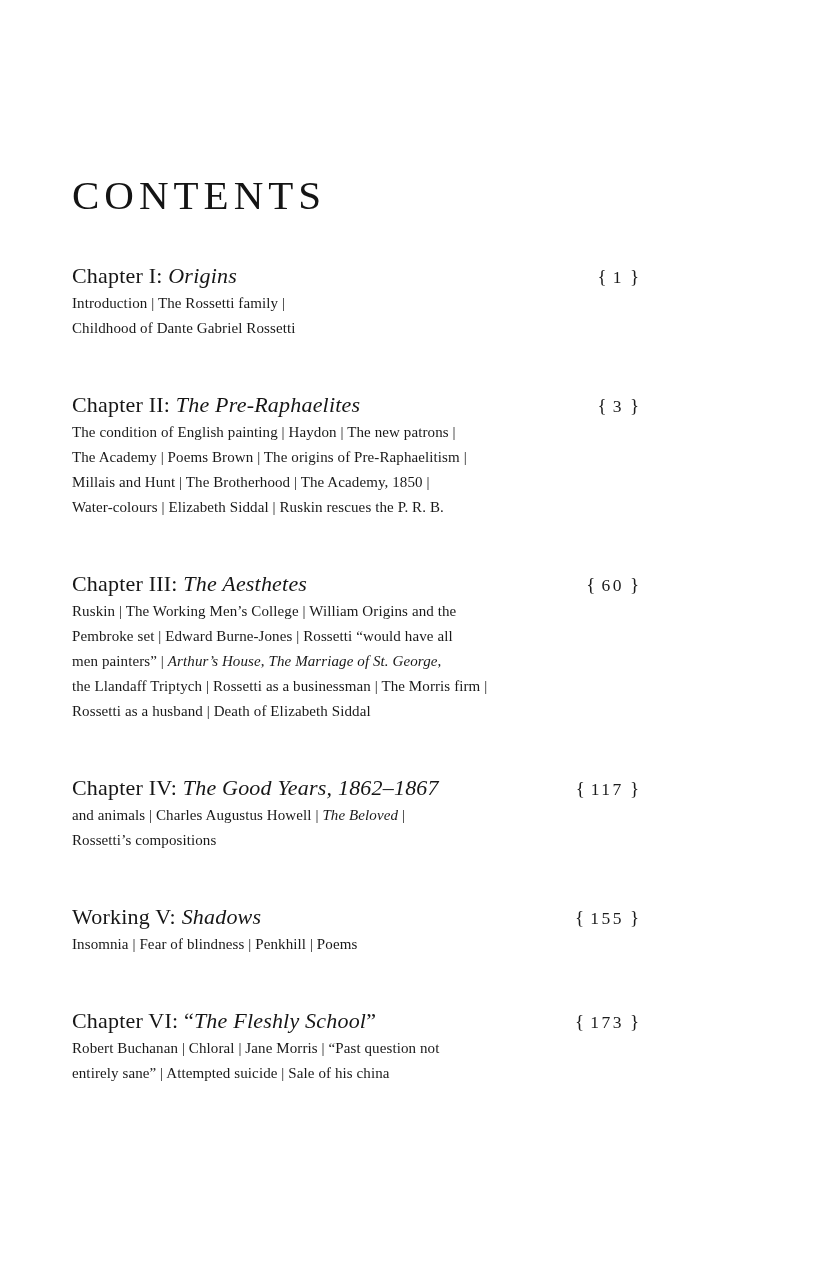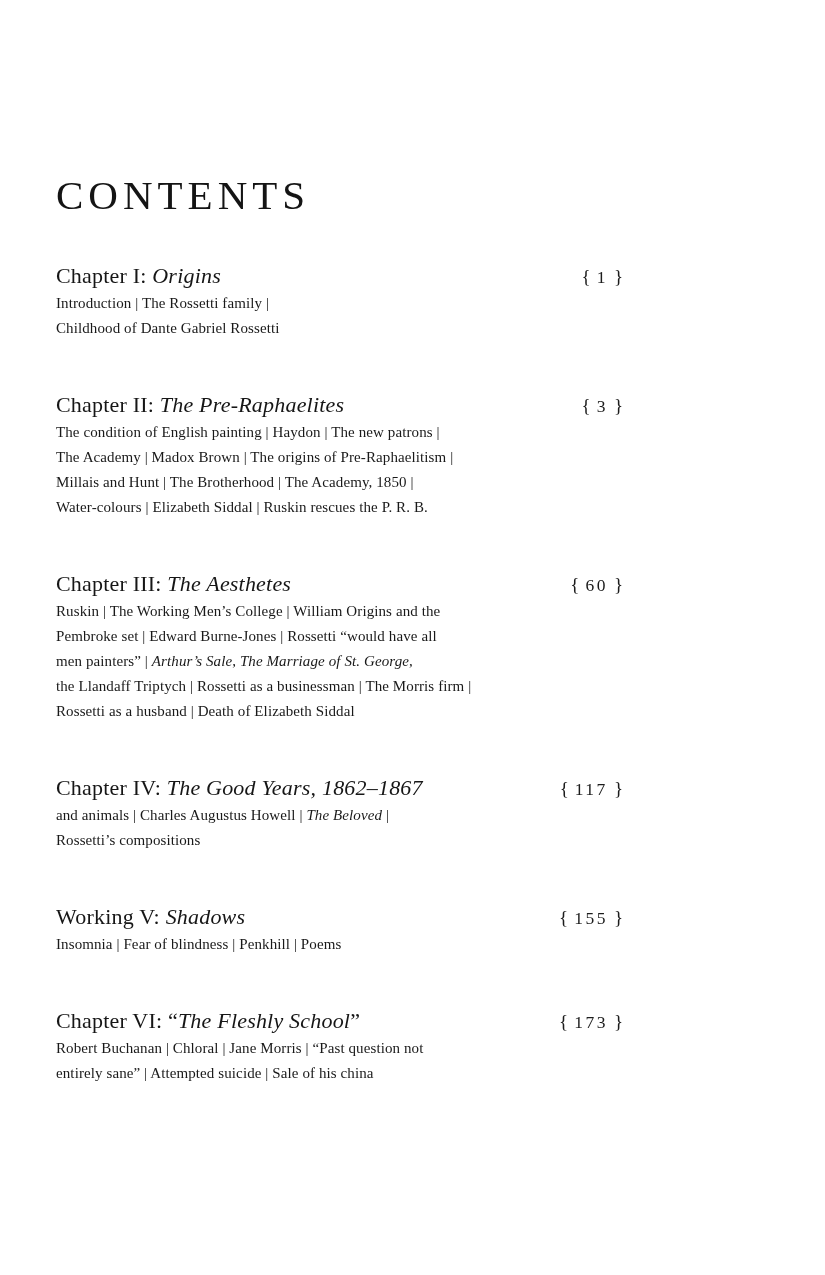--- a/index.html
+++ b/index.html
@@ -11,21 +11,21 @@
   body {
     width: 825px;
     height: 1275px;
     color: #161616;
     font-family: "Liberation Serif", "DejaVu Serif", serif;
   }
   .page {
     box-sizing: border-box;
     width: 825px;
     height: 1275px;
-    padding: 172px 118px 0 56px;
+    padding: 172px 118px 0 72px;
     overflow: hidden;
     background: #ffffff;
   }
   .content {
     width: 567px;
   }
   .toc-title {
     font-size: 41px;
     line-height: 46px;
     letter-spacing: 5px;
@@ -92,35 +92,35 @@
         </div>
   </section>
 
   <section class="chapter">
     <div class="chapter-head">
       <span class="head-text"><span class="">Chapter II: </span><span class="italic">The Pre-Raphaelites</span></span>
       <span class="page-num"><span class="brace">{</span><span class="val">3</span><span class="brace">}</span></span>
     </div>
     <div class="summary">
           <div class="sum-line"><span class="">The condition of English painting | Haydon | The new patrons |</span></div>
-          <div class="sum-line"><span class="">The Academy | Madox Brown | The origins of Pre-Raphaelitism |</span></div>
+          <div class="sum-line"><span class="">The Academy | Poems Brown | The origins of Pre-Raphaelitism |</span></div>
           <div class="sum-line"><span class="">Millais and Hunt | The Brotherhood | The Academy, 1850 |</span></div>
           <div class="sum-line"><span class="">Water-colours | Elizabeth Siddal | Ruskin rescues the P. R. B.</span></div>
         </div>
   </section>
 
   <section class="chapter">
     <div class="chapter-head">
       <span class="head-text"><span class="">Chapter III: </span><span class="italic">The Aesthetes</span></span>
       <span class="page-num"><span class="brace">{</span><span class="val">60</span><span class="brace">}</span></span>
     </div>
     <div class="summary">
           <div class="sum-line"><span class="">Ruskin | The Working Men’s College | William Origins and the</span></div>
           <div class="sum-line"><span class="">Pembroke set | Edward Burne-Jones | Rossetti “would have all</span></div>
-          <div class="sum-line"><span class="">men painters” | </span><span class="italic">Arthur’s Sale</span><span class="">, </span><span class="italic">The Marriage of St. George</span><span class="">,</span></div>
+          <div class="sum-line"><span class="">men painters” | </span><span class="italic">Arthur’s House</span><span class="">, </span><span class="italic">The Marriage of St. George</span><span class="">,</span></div>
           <div class="sum-line"><span class="">the Llandaff Triptych | Rossetti as a businessman | The Morris firm |</span></div>
           <div class="sum-line"><span class="">Rossetti as a husband | Death of Elizabeth Siddal</span></div>
         </div>
   </section>
 
   <section class="chapter">
     <div class="chapter-head">
       <span class="head-text"><span class="">Chapter IV: </span><span class="italic">The Good Years, 1862–1867</span></span>
       <span class="page-num"><span class="brace">{</span><span class="val">117</span><span class="brace">}</span></span>
     </div>

